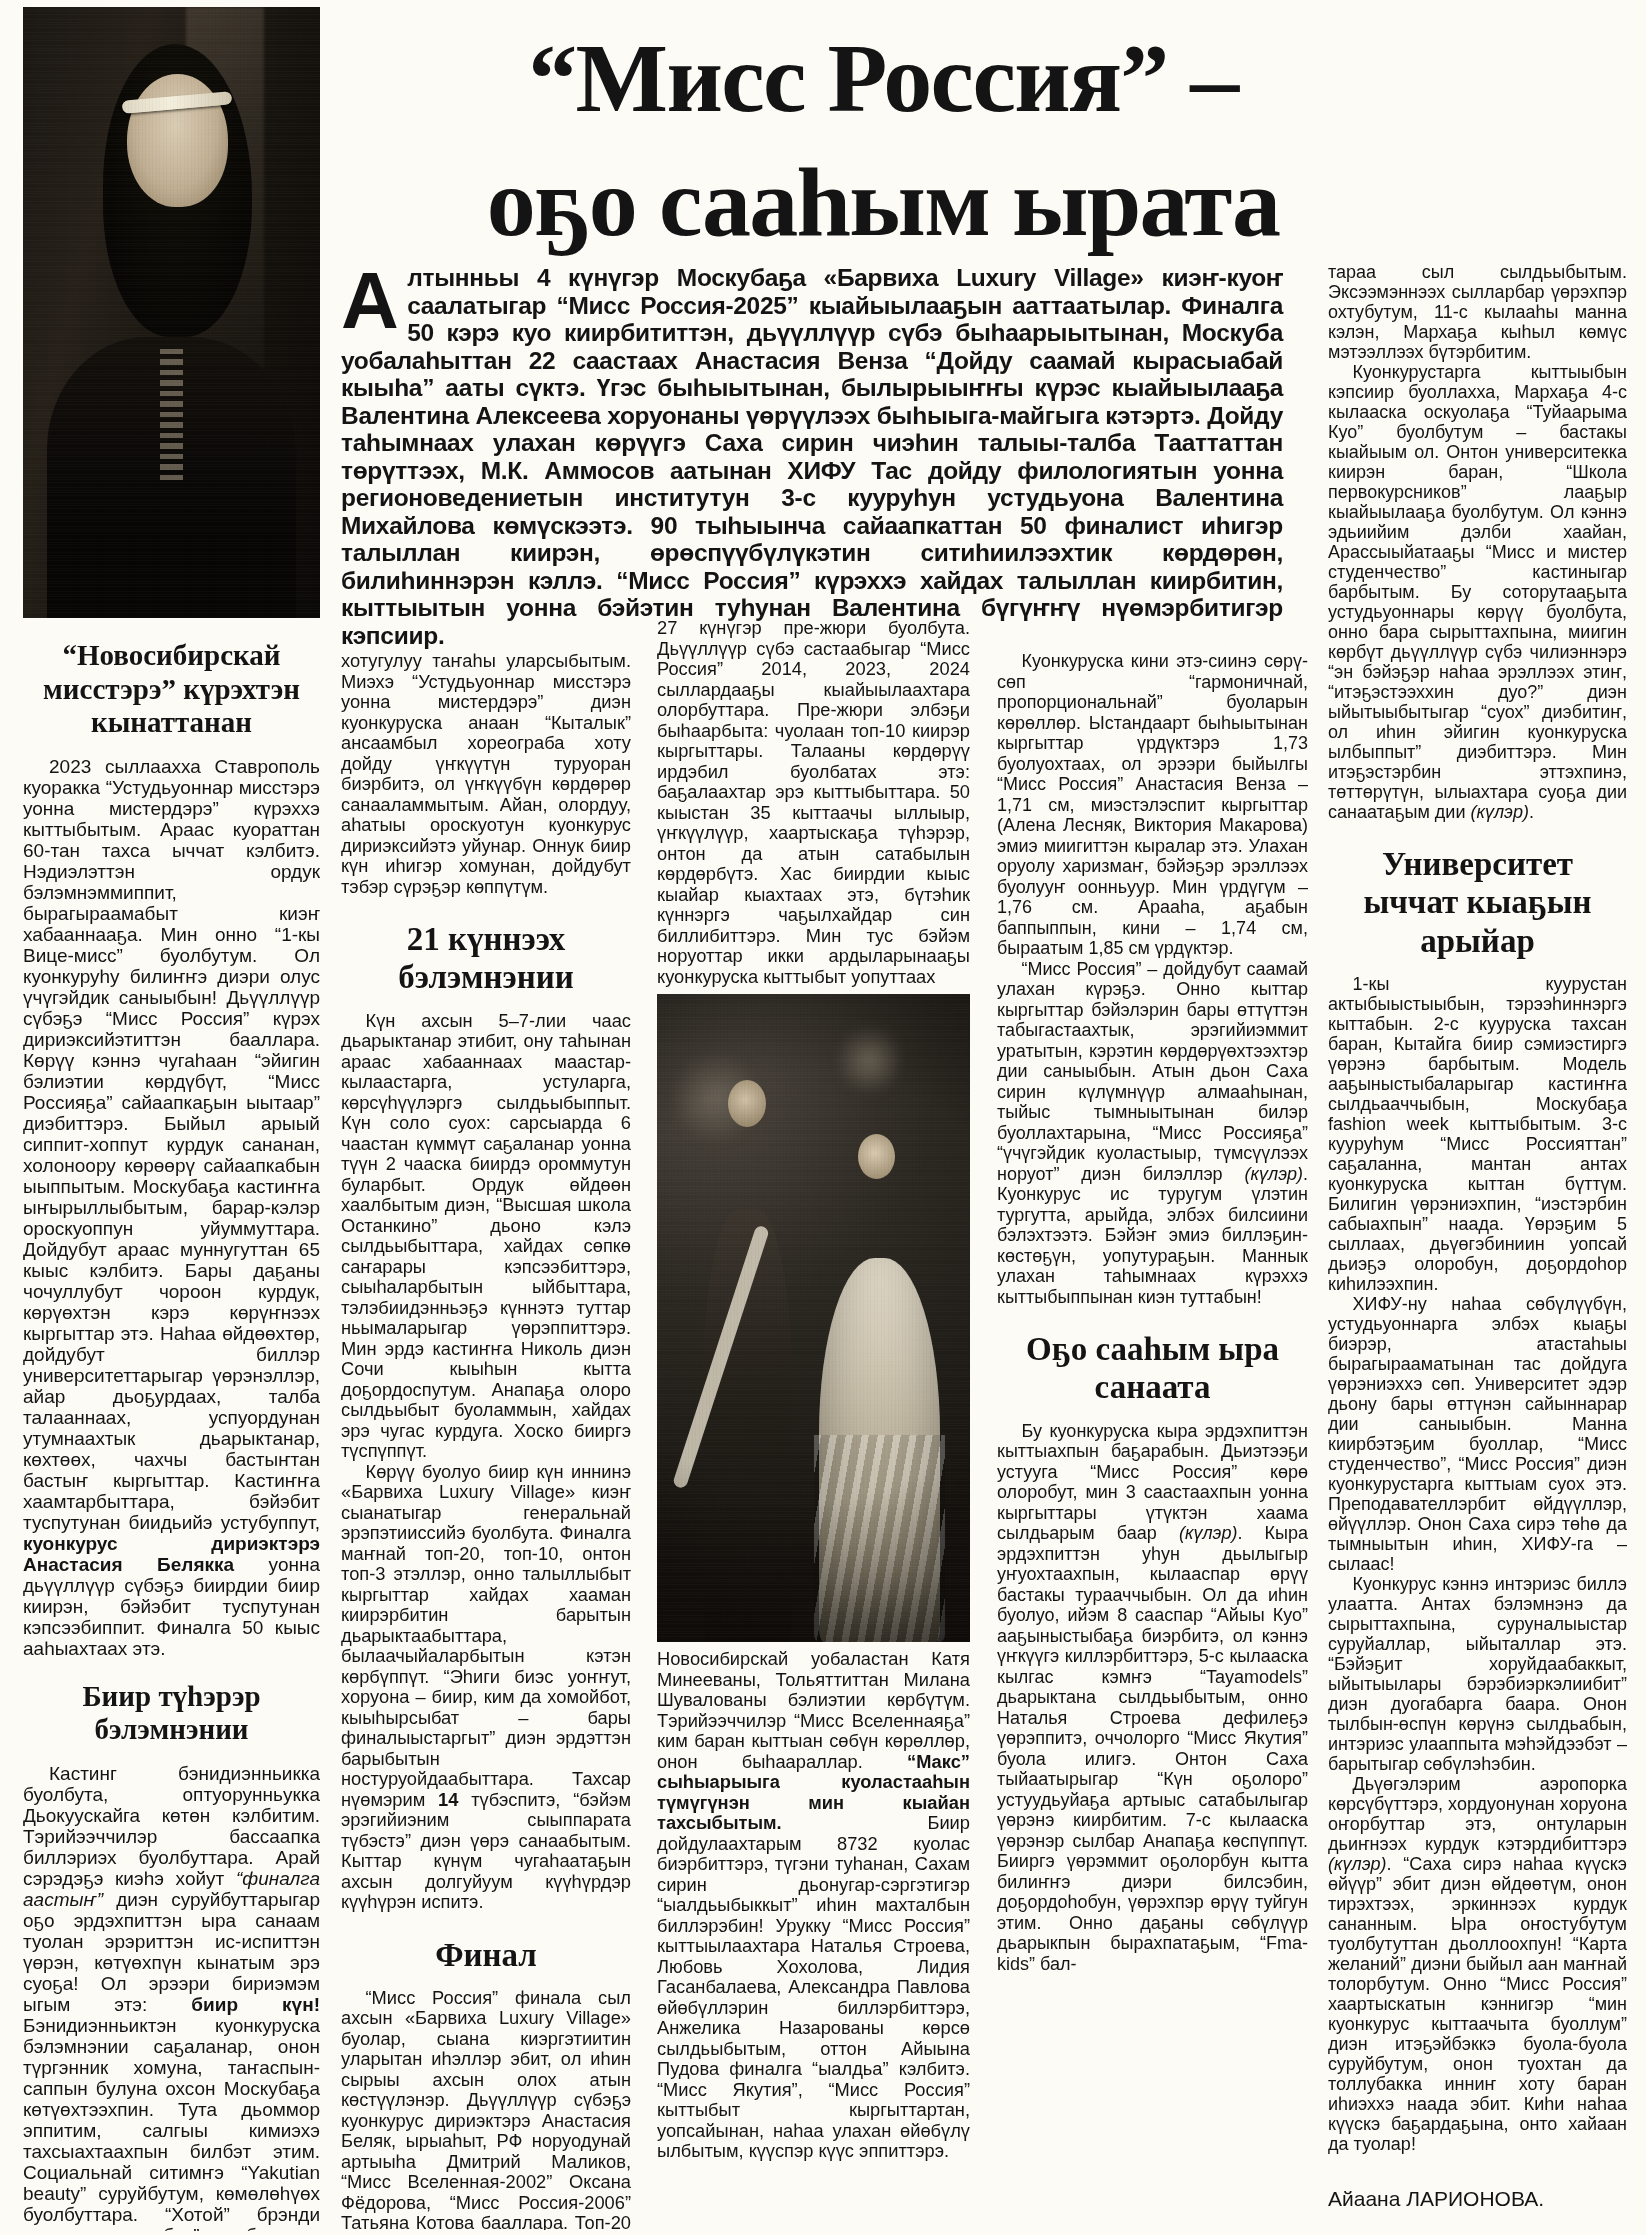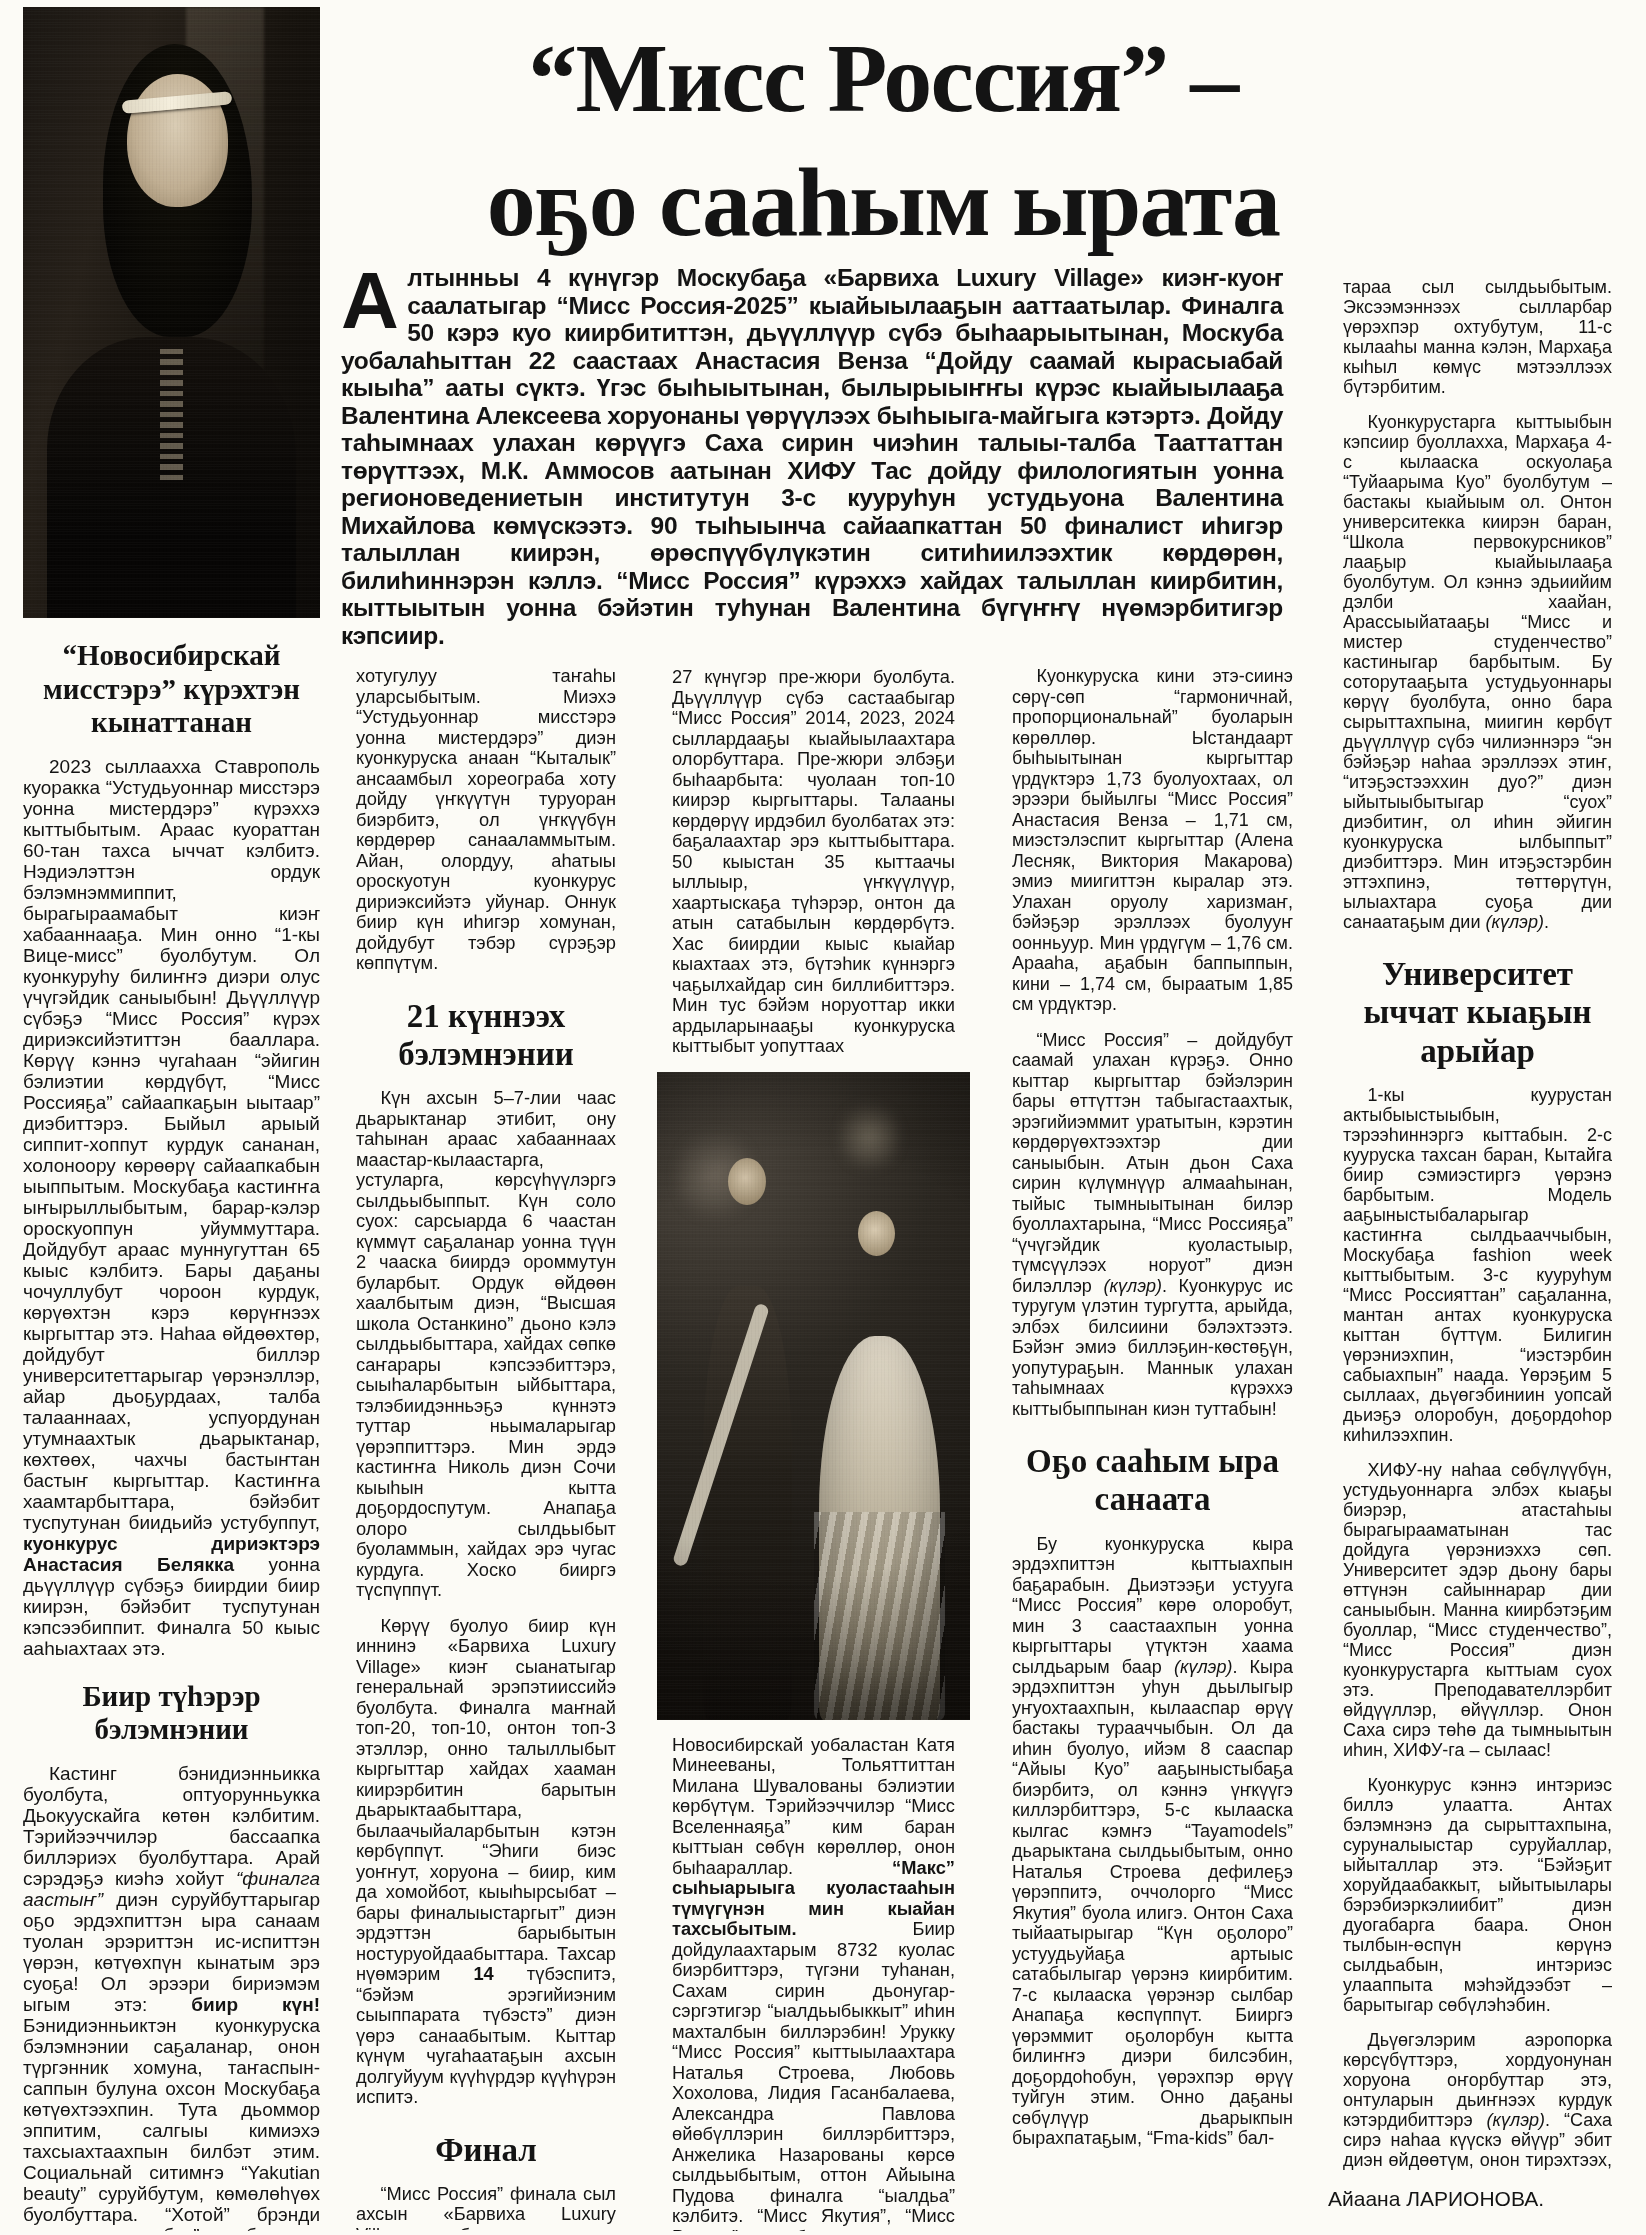--- a/index.html
+++ b/index.html
@@ -27,29 +27,29 @@
         background:repeating-linear-gradient(0deg,rgba(255,255,255,.045) 0 0.9px,transparent 0.9px 2.6px),
                    repeating-linear-gradient(90deg,rgba(0,0,0,.05) 0 0.9px,transparent 0.9px 3.5px);}
   
   .headline{position:absolute;left:339px;top:5.2px;width:1064px;margin:12px;text-align:center;
         font-family:"Liberation Serif",serif;font-weight:bold;font-size:98px;line-height:1.26;
         letter-spacing:-1.7px;}
   .lead{position:absolute;left:341px;top:264px;width:942px;margin:0;
         font-weight:bold;font-size:24.5px;line-height:27.5px;text-align:justify;letter-spacing:-0.3px;}
   .dropcap{float:left;font-size:80px;line-height:63px;padding:5.2px 8.7px 0 0;font-weight:bold;}
   .col{position:absolute;font-size:18.3px;line-height:20.5px;}
-  .col p{margin:15px;text-indent:24.5px;text-align:justify;}
+  .col p{margin:0;text-indent:24.5px;text-align:justify;}
   .col p.ni{text-indent:0;}
   .sec-h{font-family:"Liberation Serif",serif;font-weight:bold;font-size:33px;line-height:1.16;
         text-align:center;margin:23px 5.2px 14px;}
   .sidebar .col-flow{font-size:19px;line-height:21px;}
   .sidebar .col-flow p{margin:0;text-indent:26px;text-align:justify;}
   .sidebar .sec-h{font-size:29px;margin:21px 1.7px 15.7px;}
   .col2{left:341px;top:651px;width:290px;height:1579px;overflow:hidden;}
-  .col3{left:657px;top:652px;width:313px;height:1579px;overflow:hidden;}
+  .col3{left:657px;top:618px;width:313px;height:1579px;overflow:hidden;}
   .col4{left:997px;top:651px;width:311px;height:1579px;overflow:hidden;font-size:18px;}
   .col5{left:1328px;top:262px;width:299px;height:1952px;overflow:hidden;
         display:flex;flex-direction:column;font-size:18px;line-height:20px;}
   .col5-body{flex:1 1 auto;overflow:hidden;}
   .byline{flex:0 0 auto;font-weight:normal;font-size:21px;text-align:left;padding:15.7px 5.2px 5.2px 0;}
   
   .photo-finalists{position:relative;width:313px;height:648px;margin:7px 0;overflow:hidden;
         background:radial-gradient(circle at 20% 15%,#4a443c 0%,#2b2721 35%,#16130f 80%);}
   .pf-blob1,.pf-blob2{position:absolute;border-radius:50%;filter:blur(5.2px);}
   .pf-blob1{left:6%;top:8%;width:79px;height:105px;background:radial-gradient(circle,#7a7164aa,transparent 70%);}

